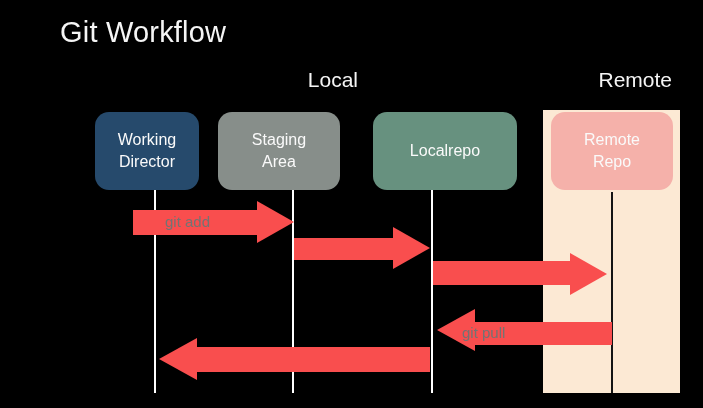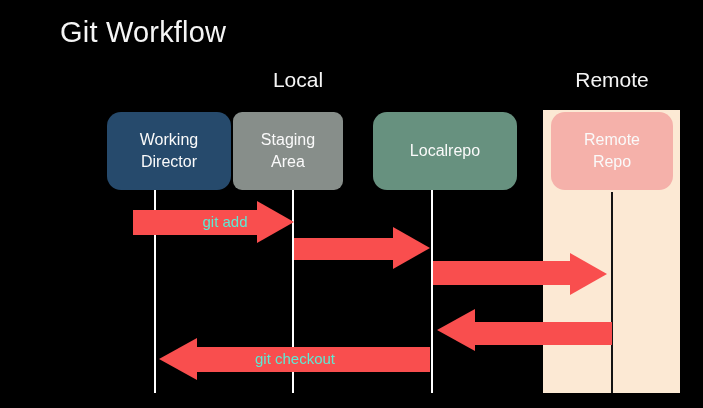--- a/index.html
+++ b/index.html
@@ -17,43 +17,43 @@
     margin-left: 20px;
   }
   .abs { position: absolute; }
   .title {
     left: 40px; top: 16px;
     font-size: 29px; color: var(--text, #f5f5f5);
     letter-spacing: 0.2px;
   }
   .group-header {
     top: 68px; width: 120px;
-    text-align: center;
+    text-align: right;
     font-size: 21px; color: var(--text, #f5f5f5);
   }
   .hdr-local  { left: 218px; }
   .hdr-remote { left: 532px; }
 
   .remote-band {
     left: 523px; top: 110px; width: 137px; height: 283px;
     background: var(--remote-band, #fce9d4);
     z-index: 1;
   }
 
   .node {
     top: 112px; height: 78px;
     border-radius: 14px;
     display: flex; align-items: center; justify-content: center;
     text-align: center; white-space: pre-line;
     font-size: 16px; line-height: 1.35;
     color: #fafafa;
     z-index: 3;
   }
-  .node-working   { left: 87px;  width: 124px; background: var(--working-box, #264a6c); }
-  .node-staging   { left: 213px; width: 110px; background: var(--staging-box, #878e8a); border-radius: 9px; }
+  .node-working   { left: 75px;  width: 104px; background: var(--working-box, #264a6c); }
+  .node-staging   { left: 198px; width: 122px; background: var(--staging-box, #878e8a); }
   .node-localrepo { left: 353px; width: 144px; background: var(--localrepo-box, #67917f); }
   .node-remote    { left: 531px; width: 122px; background: var(--remote-box, #f5b1aa); }
 
   .lifeline {
     width: 2px; top: 190px; height: 203px;
     background: var(--lifeline-light, #fff);
     z-index: 2;
   }
   .ll-working   { left: 134px; }
   .ll-staging   { left: 272px; }
@@ -66,22 +66,22 @@
     border-top: 21px solid transparent;
     border-bottom: 21px solid transparent;
     border-left: 37px solid var(--arrow, #f94e4e);
   }
   .arrow-head.left {
     border-top: 21px solid transparent;
     border-bottom: 21px solid transparent;
     border-right: 38px solid var(--arrow, #f94e4e);
   }
   .arrow-label {
-    width: 120px; text-align: center;
-    font-size: 15px; color: #5eead4;
+    width: 120px; 
+    font-size: 15px; color: #737373;
     z-index: 5;
   }
 
   
   .add-body  { left: 113px; top: 210px; width: 124px; height: 25px; }
   .add-head  { left: 237px; top: 201px; }
   .add-label { left: 145px; top: 213px; }
   
   .commit-body  { left: 274px; top: 238px; width: 99px; height: 22px; }
   .commit-head  { left: 373px; top: 227px; border-top-width: 22px; border-bottom-width: 22px; border-left-width: 39px; }
@@ -129,18 +129,18 @@
   <div class="abs arrow-label add-label">git add</div>
 
   <div class="abs arrow-body commit-body"></div>
   <div class="abs arrow-head right commit-head"></div>
 
   <div class="abs arrow-body push-body"></div>
   <div class="abs arrow-head right push-head"></div>
 
   <div class="abs arrow-body pull-body"></div>
   <div class="abs arrow-head left pull-head"></div>
+  <div class="abs arrow-label pull-label">git pull</div>
 
   <div class="abs arrow-body checkout-body"></div>
   <div class="abs arrow-head left checkout-head"></div>
-  <div class="abs arrow-label checkout-label">git checkout</div>
 
 </div>
 
 </body></html>

